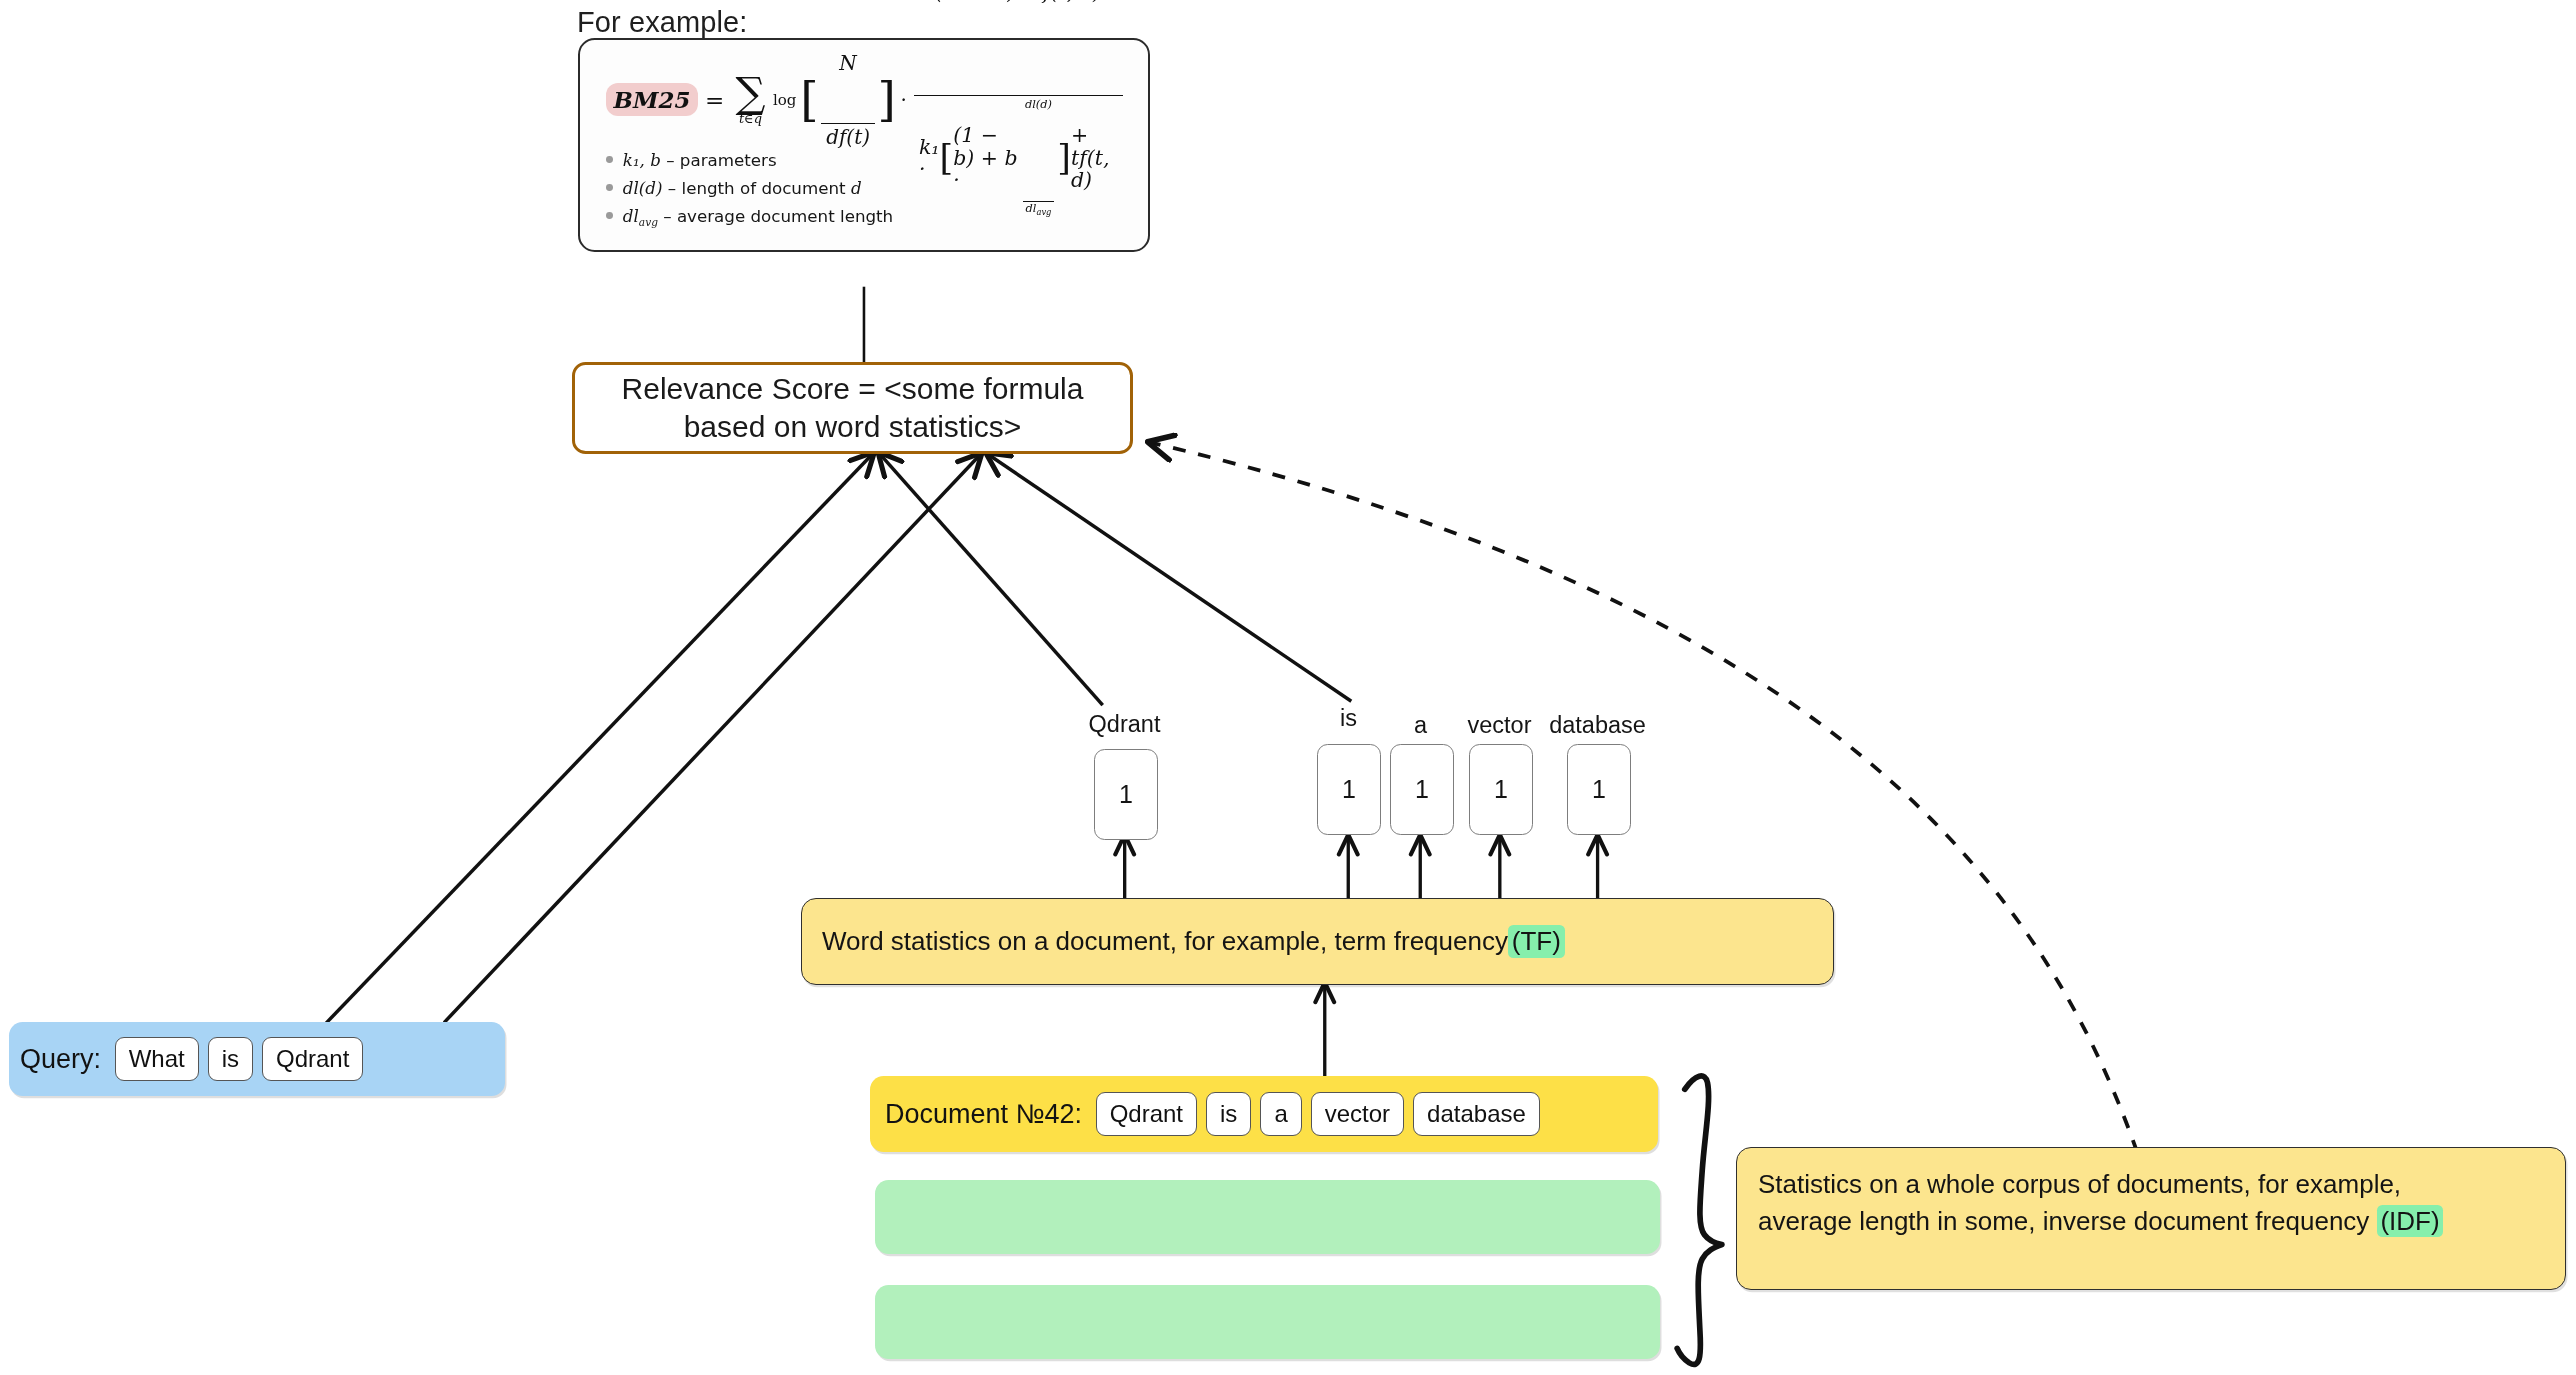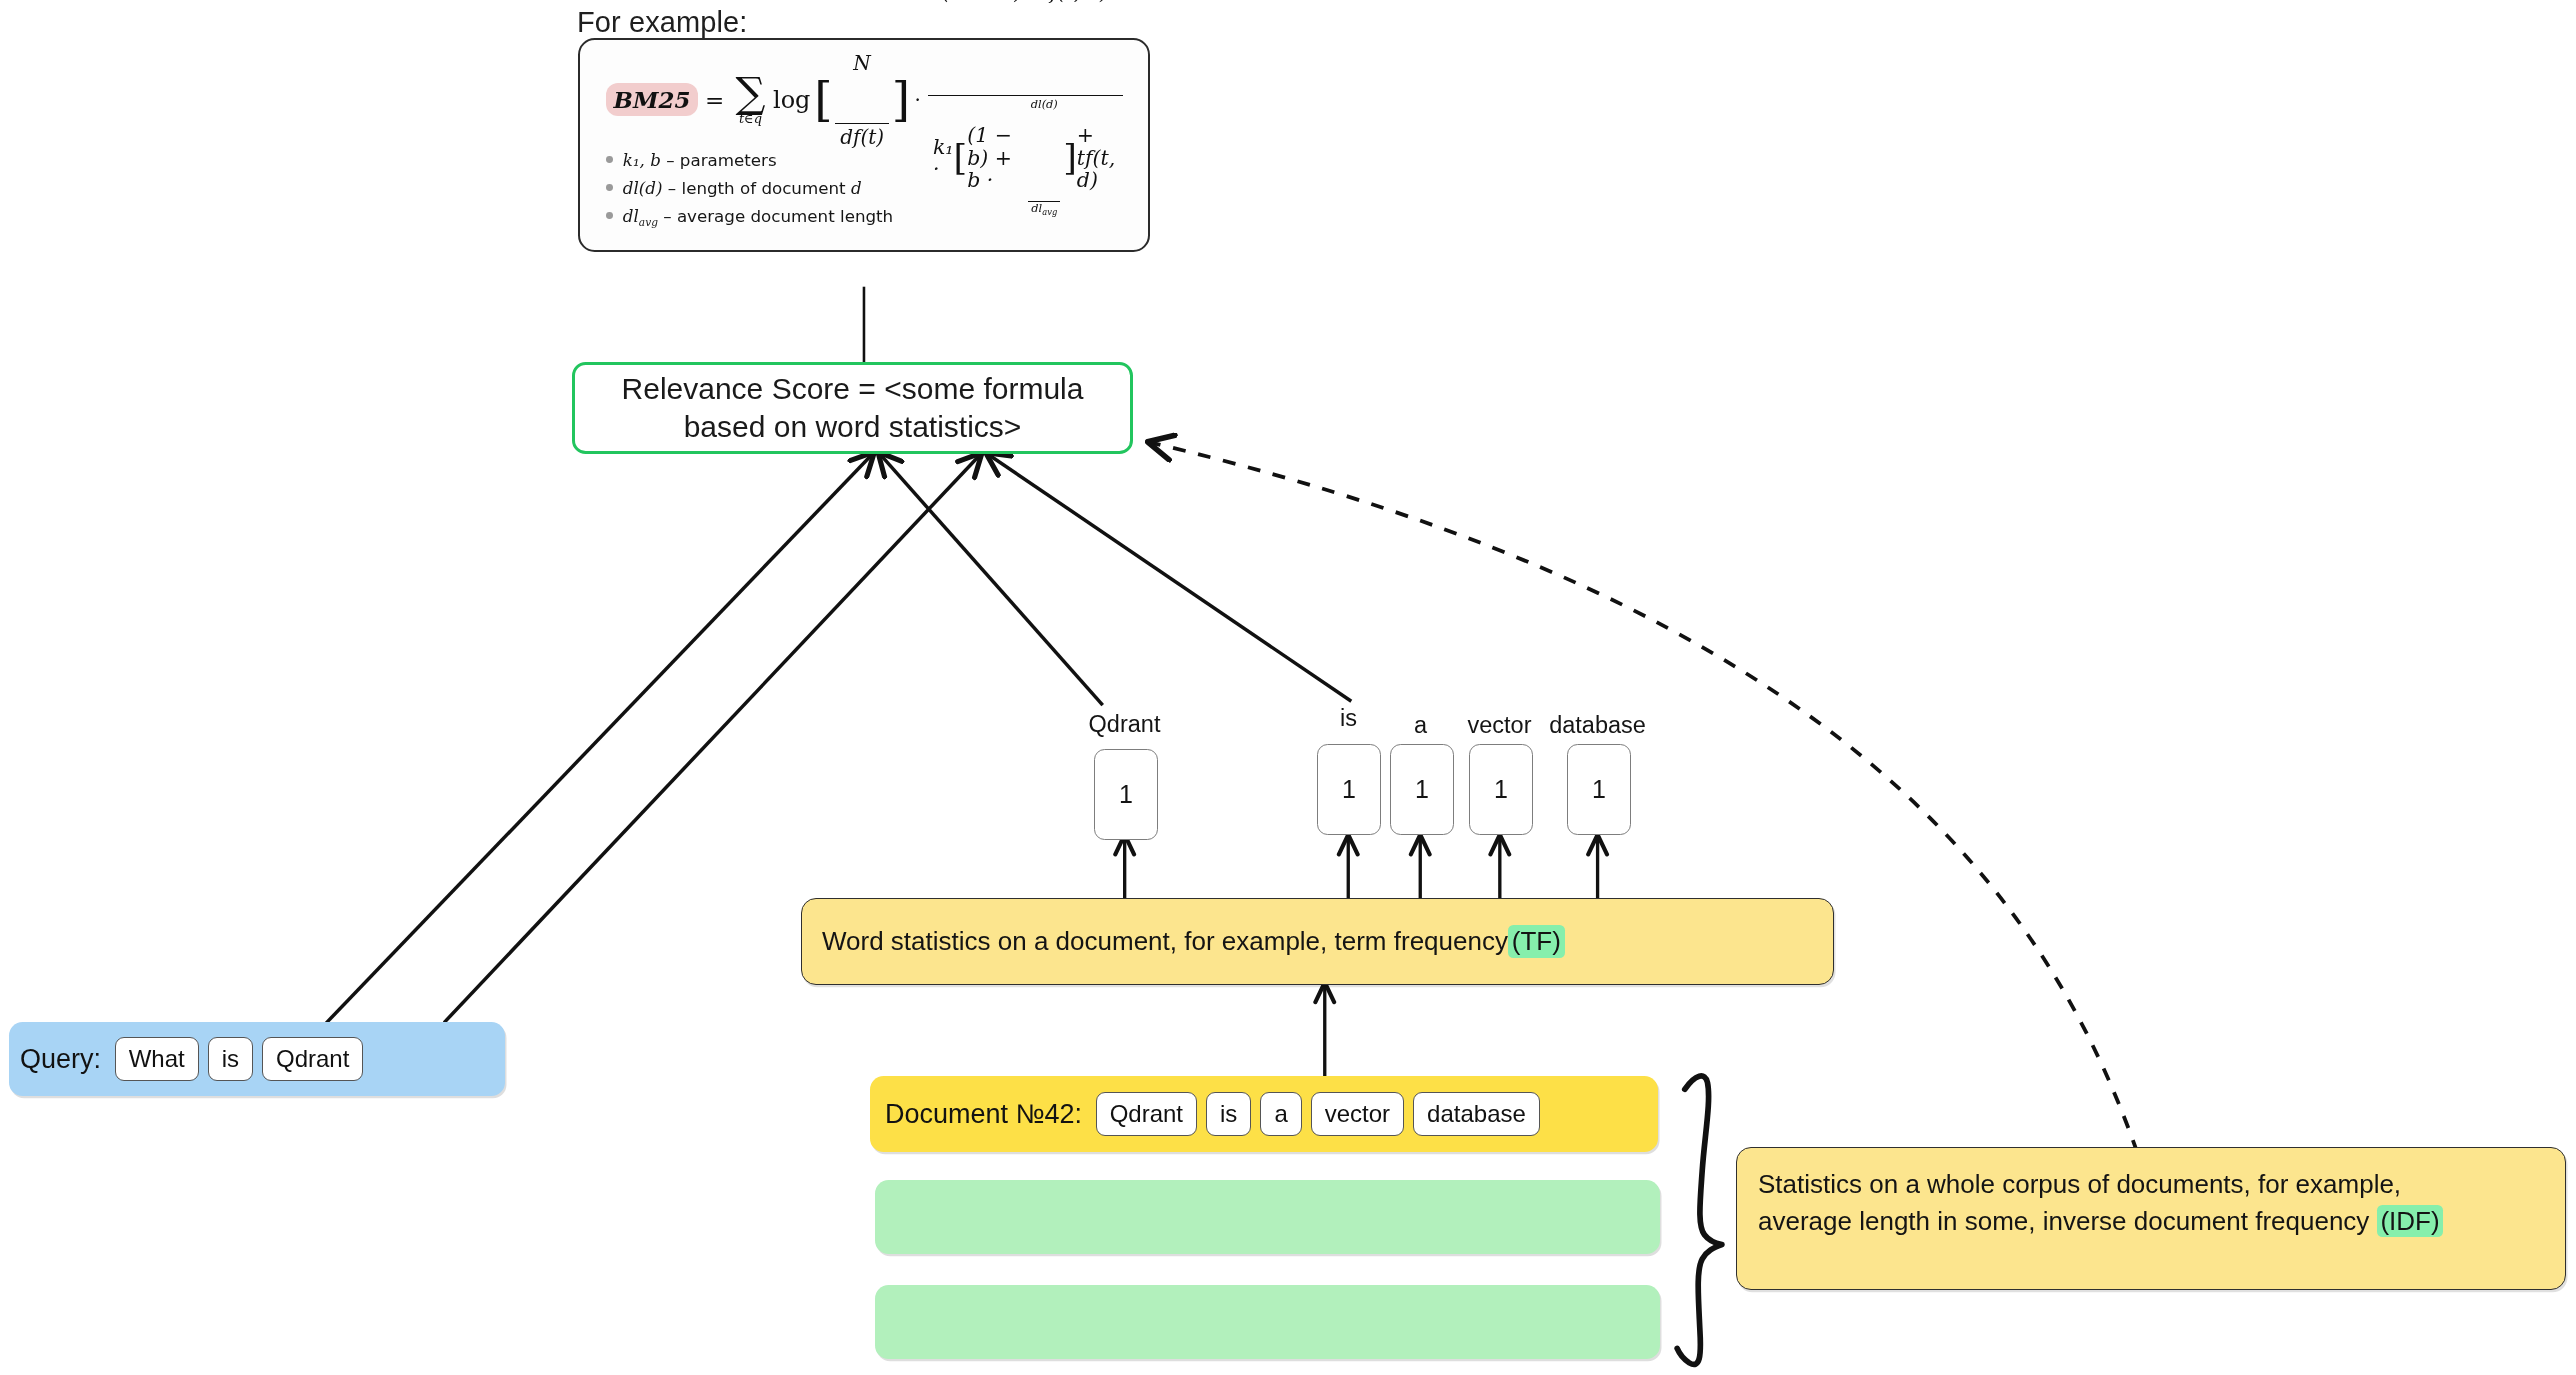--- a/index.html
+++ b/index.html
@@ -62,21 +62,21 @@
   .eq { font-size: 23px; margin: 0 6.8px; font-style: normal; }
   .sum-wrap {
     display: inline-flex;
     flex-direction: column;
     align-items: center;
     line-height: .88;
     margin: 0 4.5px;
   }
   .sum-sign { font-size: 42px; font-style: normal; }
   .sum-sub  { font-size: 13px; margin-top: 0.8px; }
-  .logtxt { font-size: 24px; font-style: normal; margin: 0 3.8px 0 3px; }
+  .logtxt { font-size: 15px; font-style: normal; margin: 0 3.8px 0 3px; }
   .brk { font-size: 47px; font-style: normal; font-weight: 300; }
   .frac {
     display: inline-flex;
     flex-direction: column;
     align-items: center;
     margin: 0 2.3px;
     line-height: 1.1;
     gap: 48px;
   }
   .frac .num { padding: 0 5.3px 1.5px 5.3px; font-size: 20px; }
@@ -102,21 +102,21 @@
     background: #9a9a9a;
     margin-right: 10px;
     position: relative;
     top: -3px;
     flex: 0 0 auto;
   }
   .bullet-line i { font-family: "DejaVu Serif", serif; font-style: italic; }
 
   
   .score-card {
-    border: 3px solid #22c55e;
+    border: 3px solid #a16207;
     border-radius: 13.6px;
     background: #ffffff;
     display: flex;
     align-items: center;
     justify-content: center;
     text-align: center;
     font-size: 30px;
     line-height: 1.28;
     color: #1a1a1a;
     padding: 4.5px 12px;

